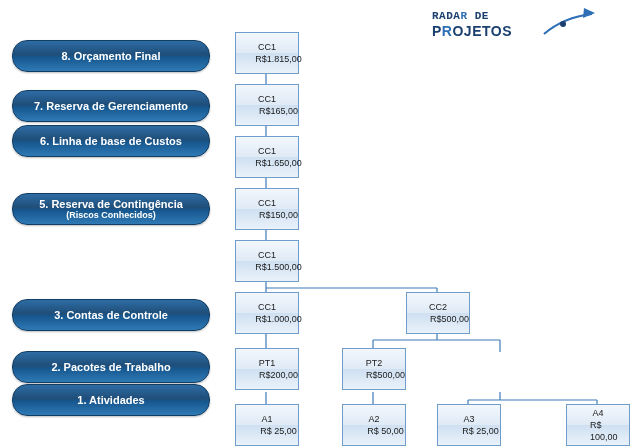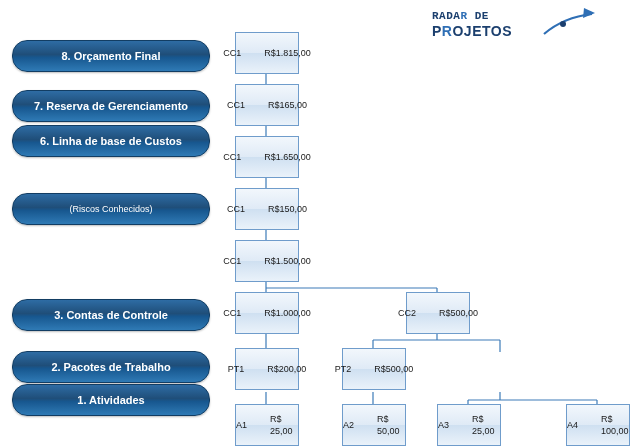--- a/index.html
+++ b/index.html
@@ -28,28 +28,28 @@
   .lbl{
     position:absolute;left:12px;width:196px;height:30px;
     border-radius:15px;
     background:linear-gradient(to bottom,#2e6ca4 0%,#1f4e79 45%,#17578f 55%,#2f7ab5 100%);
     border:1px solid #123d63;
     color:#ffffff;font-size:11px;font-weight:bold;
     display:flex;flex-direction:column;align-items:center;justify-content:center;
     box-shadow:0 1px 2px rgba(0,0,0,.25);
     text-align:center;line-height:1.15;
   }
-  .lbl .sub{font-size:9px;font-weight:normal;}
+  .lbl .sub{font-size:9px;font-weight:bold;}
 
   
   .box{
     position:absolute;width:62px;height:40px;
     background:linear-gradient(to bottom,#f2f7fc 0%,#dfeaf6 50%,#cfe0f1 51%,#eaf2fa 100%);
     border:1px solid #6f9ccb;
-    display:flex;flex-direction:row;align-items:center;justify-content:center;
+    display:flex;flex-direction:column;align-items:center;justify-content:center;
     font-size:9px;color:#1a1a1a;line-height:1.35;
   }
   .box .t1{font-size:9px;}
   .box .t2{font-size:9px;margin-left:23px;}
 
   svg.links{position:absolute;left:0;top:0;width:640px;height:448px;pointer-events:none;}
 </style>
 </head>
 <body>
 
@@ -109,20 +109,21 @@
   <div class="lbl" style="top:40px">
     <span>8. Orçamento Final</span>
   </div>
   <div class="lbl" style="top:90px">
     <span>7. Reserva de Gerenciamento</span>
   </div>
   <div class="lbl" style="top:125px">
     <span>6. Linha de base de Custos</span>
   </div>
   <div class="lbl" style="top:193px">
+    <span>5. Reserva de Contingência</span>
     <span class="sub">(Riscos Conhecidos)</span>
   </div>
   <div class="lbl" style="top:299px">
     <span>3. Contas de Controle</span>
   </div>
   <div class="lbl" style="top:351px">
     <span>2. Pacotes de Trabalho</span>
   </div>
   <div class="lbl" style="top:384px">
     <span>1. Atividades</span>

